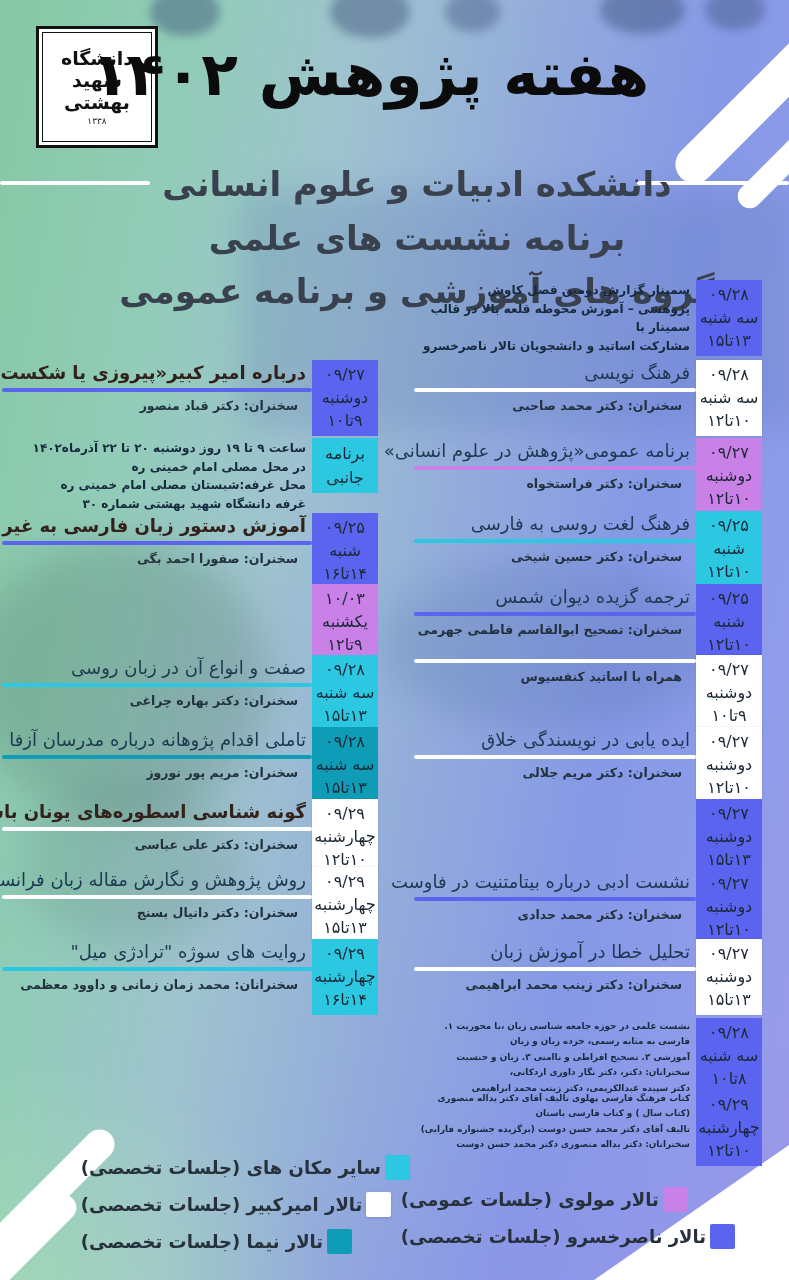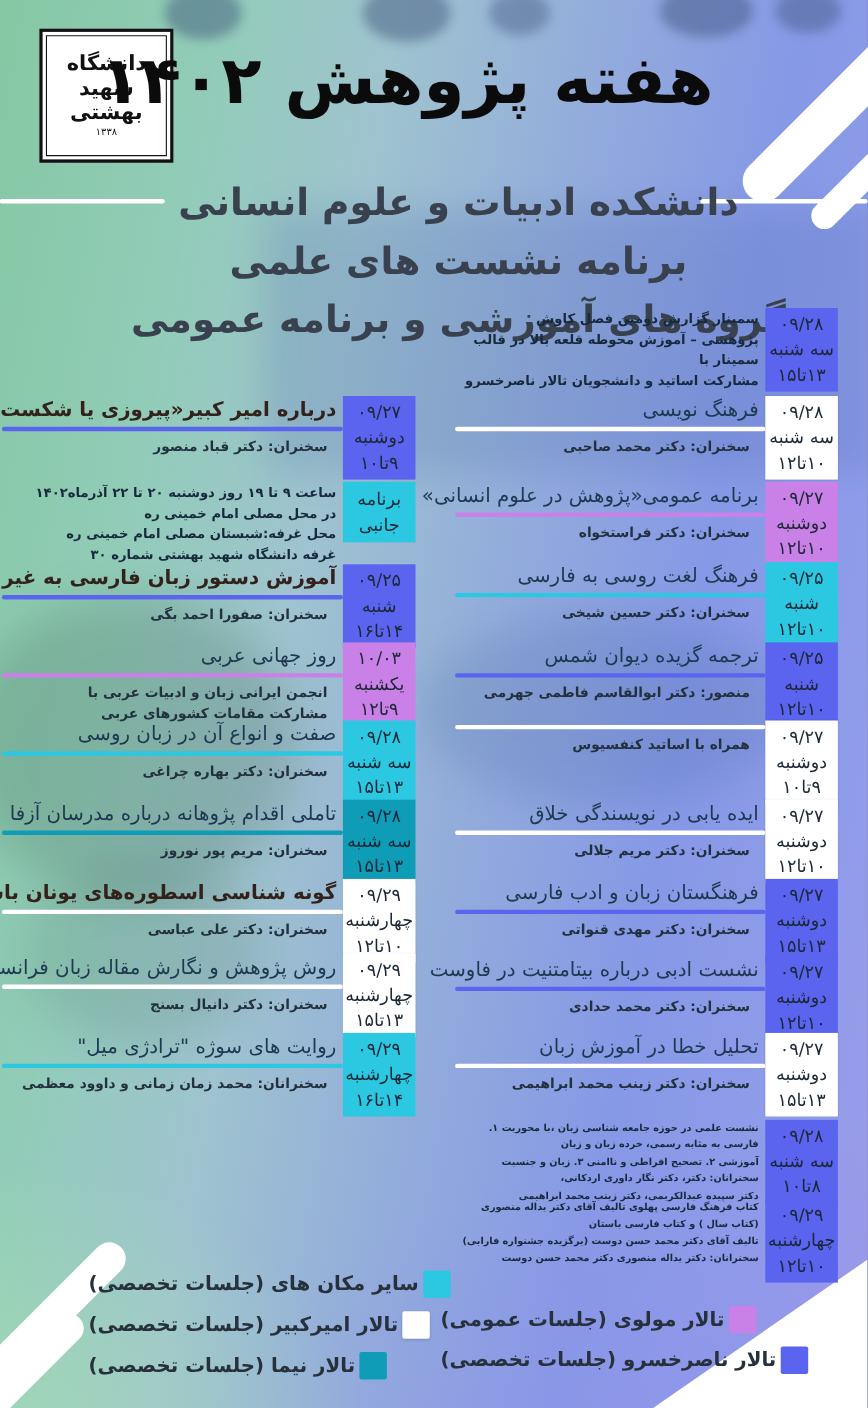--- a/index.html
+++ b/index.html
@@ -143,21 +143,21 @@
       </div>
       <div class="entry" style="top: 584px;">
         <div class="badge" style="background: rgb(90, 100, 238);">
           <span class="b-line">۰۹/۲۵</span>
           <span class="b-line">شنبه</span>
           <span class="b-line">۱۰تا۱۲</span>
         </div>
         <div class="content">
           <div class="title-line">ترجمه گزیده دیوان شمس</div>
           <div class="rule" style="background: rgb(90, 100, 238);"></div>
-          <div class="speaker">منصور: دکتر ابوالقاسم فاطمی جهرمی</div>
+          <div class="speaker">سخنران: تصحیح ابوالقاسم فاطمی جهرمی</div>
         </div>
       </div>
       <div class="entry" style="top: 655px;">
         <div class="badge badge-white" style="background: rgb(255, 255, 255);">
           <span class="b-line">۰۹/۲۷</span>
           <span class="b-line">دوشنبه</span>
           <span class="b-line">۹تا۱۰</span>
         </div>
         <div class="content">
           <div class="rule" style="background: rgb(255, 255, 255);"></div>
@@ -174,25 +174,20 @@
           <div class="title-line">ایده یابی در نویسندگی خلاق</div>
           <div class="rule" style="background: rgb(255, 255, 255);"></div>
           <div class="speaker">سخنران: دکتر مریم جلالی</div>
         </div>
       </div>
       <div class="entry" style="top: 799px;">
         <div class="badge" style="background: rgb(90, 100, 238);">
           <span class="b-line">۰۹/۲۷</span>
           <span class="b-line">دوشنبه</span>
           <span class="b-line">۱۳تا۱۵</span>
-        </div>
-        <div class="content">
-          <div class="title-line">فرهنگستان زبان و ادب فارسی</div>
-          <div class="rule" style="background: rgb(90, 100, 238);"></div>
-          <div class="speaker">سخنران: دکتر مهدی قنواتی</div>
         </div>
       </div>
       <div class="entry" style="top: 869px;">
         <div class="badge" style="background: rgb(90, 100, 238);">
           <span class="b-line">۰۹/۲۷</span>
           <span class="b-line">دوشنبه</span>
           <span class="b-line">۱۰تا۱۲</span>
         </div>
         <div class="content">
           <div class="title-line">نشست ادبی درباره بیتامتنیت در فاوست</div>
@@ -279,26 +274,20 @@
           <div class="rule" style="background: rgb(90, 100, 238);"></div>
           <div class="speaker">سخنران: صفورا احمد بگی</div>
         </div>
       </div>
       <div class="entry" style="top: 584px;">
         <div class="badge" style="background: rgb(201, 129, 232);">
           <span class="b-line">۱۰/۰۳</span>
           <span class="b-line">یکشنبه</span>
           <span class="b-line">۹تا۱۲</span>
         </div>
-        <div class="content">
-          <div class="title-line">روز جهانی عربی</div>
-          <div class="rule" style="background: rgb(201, 129, 232);"></div>
-          <div class="speaker">انجمن ایرانی زبان و ادبیات عربی با</div>
-          <div class="speaker">مشارکت مقامات کشورهای عربی</div>
-        </div>
       </div>
       <div class="entry" style="top: 655px;">
         <div class="badge" style="background: rgb(44, 200, 226);">
           <span class="b-line">۰۹/۲۸</span>
           <span class="b-line">سه شنبه</span>
           <span class="b-line">۱۳تا۱۵</span>
         </div>
         <div class="content">
           <div class="title-line">صفت و انواع آن در زبان روسی</div>
           <div class="rule" style="background: rgb(44, 200, 226);"></div>

